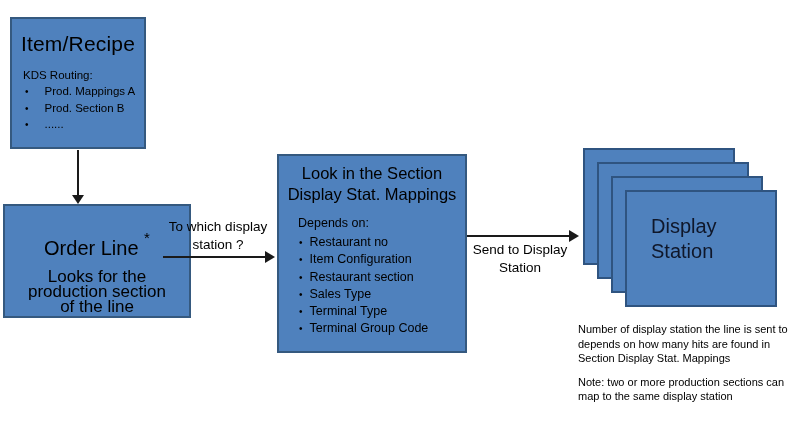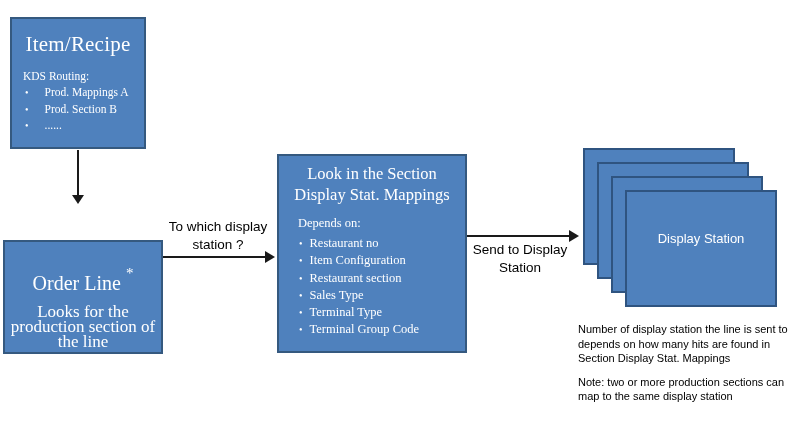--- a/index.html
+++ b/index.html
@@ -1,31 +1,31 @@
 <!DOCTYPE html>
 <html><head>
 <meta charset="utf-8">
 <style>
   html,body{margin:0;padding:0;background:#ffffff;}
   body{font-family:"Liberation Sans", sans-serif;}
   .canvas{position:relative;width:800px;height:429px;background:#ffffff;overflow:hidden;}
 
   
-  .box{position:absolute;background:#4f81bd;border:2px solid #35597f;box-sizing:border-box;color:#ffffff;font-family:Liberation Serif, serif;}
+  .box{position:absolute;background:#4f81bd;border:2px solid #35597f;box-sizing:border-box;color:#000000;}
   .box-title{text-align:center;font-weight:400;}
   .box-title.lg{font-size:21px;letter-spacing:.2px;}
 
   #box-item{left:10px;top:17px;width:136px;height:132px;}
   #box-item .box-title{margin-top:13px;}
   #box-item .box-sub{margin:13px 0 0 11px;font-size:11.5px;}
   #box-item .bullets{margin:4px 0 0 0;}
   #box-item .bullet-row{padding-left:13px;height:16.5px;font-size:11.5px;}
   #box-item .bullet-text{padding-left:16px;}
 
-  #box-order{left:3px;top:204px;width:160px;height:114px;margin-top:36px;}
+  #box-order{left:3px;top:204px;width:188px;height:114px;}
   #box-order .box-title{margin-top:27px;font-size:20px;}
   #box-order sup{font-size:15px;top:-4px;position:relative;}
   #box-order .box-desc{margin:9px auto 0 auto;width:146px;text-align:center;font-size:17px;line-height:15px;}
 
   #box-map{left:277px;top:154px;width:190px;height:199px;}
   #box-map .box-title{margin:7px auto 0 auto;width:172px;font-size:16.5px;line-height:21px;}
   #box-map .box-sub{margin:11px 0 0 19px;font-size:12.5px;}
   #box-map .bullets{margin:5px 0 0 0;}
   #box-map .bullet-row{padding-left:20px;height:17.3px;font-size:12.5px;}
   #box-map .bullet-text{padding-left:7px;}
@@ -33,21 +33,21 @@
   .bullets{list-style:none;padding:0;}
   .bullet-row{display:flex;align-items:baseline;}
   .dot{font-size:10px;}
 
   
   .stack-box{position:absolute;width:152px;height:117px;background:#4f81bd;border:2px solid #2f5480;box-sizing:border-box;}
   #stack1{left:583px;top:148px;}
   #stack2{left:597px;top:162px;}
   #stack3{left:611px;top:176px;}
   #stack4{left:625px;top:190px;display:flex;align-items:center;justify-content:center;padding-bottom:20px;}
-  #stack4 .stack-label{width:100px;text-align:center;color:#ffffff;font-size:13px;line-height:25px;}
+  #stack4 .stack-label{width:100px;text-align:left;color:#0f172a;font-size:20px;line-height:25px;}
 
   
   .arrow-line{position:absolute;background:#1a1a1a;}
   .arrowhead-down{position:absolute;width:0;height:0;border-left:6px solid transparent;border-right:6px solid transparent;border-top:9px solid #1a1a1a;}
   .arrowhead-right{position:absolute;width:0;height:0;border-top:6px solid transparent;border-bottom:6px solid transparent;border-left:10px solid #1a1a1a;}
 
   #v-line{left:77px;top:150px;width:2px;height:46px;}
   #v-head{left:72px;top:195px;}
   #h1-line{left:163px;top:256px;width:104px;height:2px;}
   #h1-head{left:265px;top:251px;}

